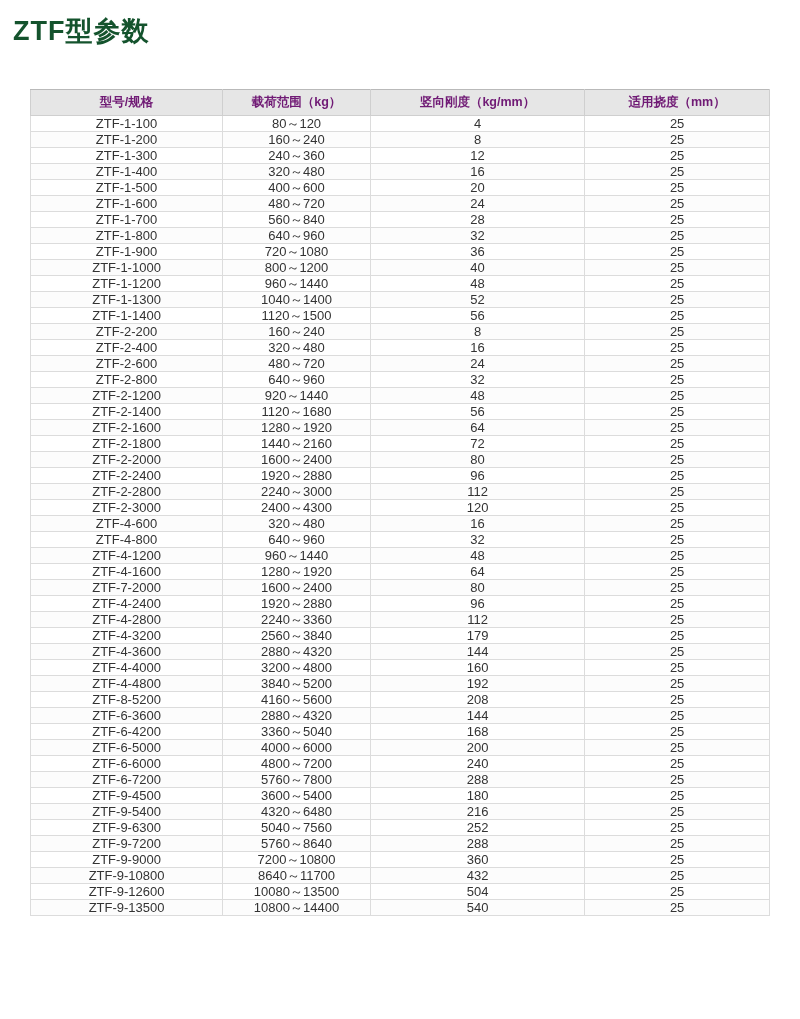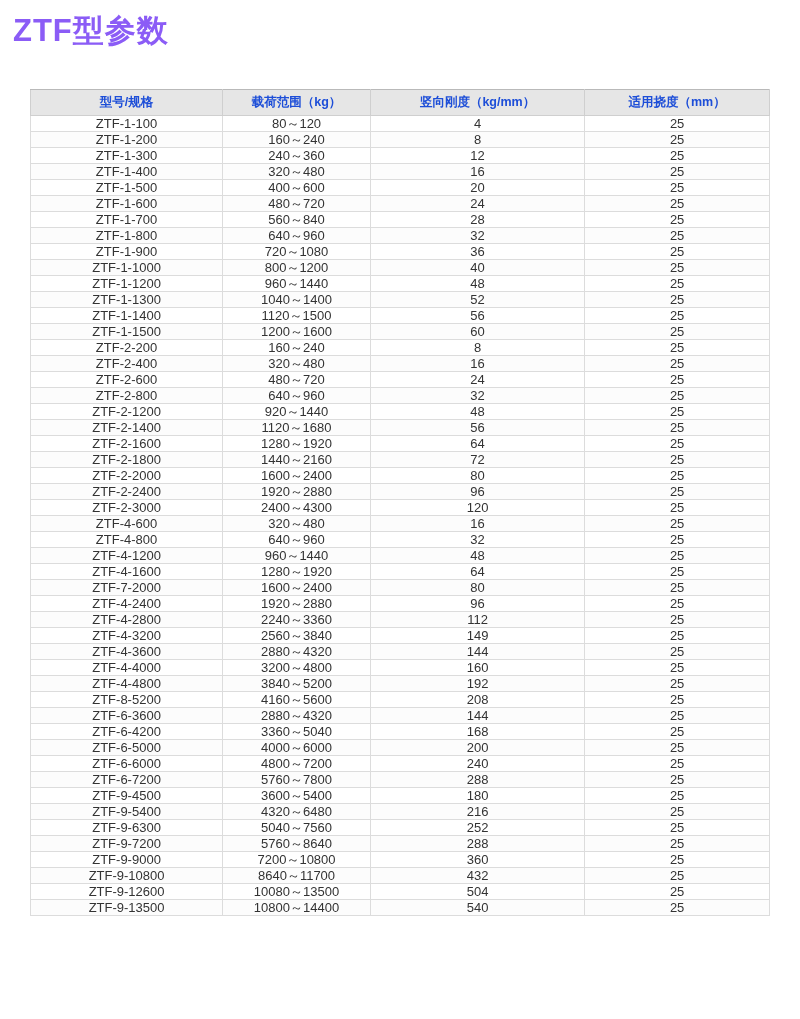--- a/index.html
+++ b/index.html
@@ -9,39 +9,39 @@
     font-family: "Liberation Sans", "DejaVu Sans", sans-serif;
   }
   .page {
     width: 800px;
     height: 1019px;
     background: #ffffff;
     overflow: hidden;
   }
   .page-title {
     margin: 14px 0 0 13px;
-    font-size: 31px;
+    font-size: 27px;
     font-weight: bold;
-    color: #8b5cf6;
+    color: #14532d;
     letter-spacing: 1px;
     line-height: 34px;
   }
   table.param-table {
     margin: 41px 0 0 30px;
     width: 740px;
     border-collapse: collapse;
     table-layout: fixed;
     border: 1px solid #c6c6c6;
   }
   table.param-table th {
     background: #e6e6e6;
     height: 26px;
     font-size: 12.5px;
     font-weight: bold;
-    color: #1d4ed8;
+    color: #701a75;
     text-align: center;
     border: 1px solid #cfcfcf;
     border-top: 1px solid #b9b9b9;
     padding: 0;
   }
   table.param-table td {
     height: 16px;
     font-size: 13px;
     color: #333333;
     text-align: center;
@@ -151,26 +151,20 @@
           <td>52</td>
           <td>25</td>
         </tr>
         <tr>
           <td>ZTF-1-1400</td>
           <td>1120～1500</td>
           <td>56</td>
           <td>25</td>
         </tr>
         <tr>
-          <td>ZTF-1-1500</td>
-          <td>1200～1600</td>
-          <td>60</td>
-          <td>25</td>
-        </tr>
-        <tr>
           <td>ZTF-2-200</td>
           <td>160～240</td>
           <td>8</td>
           <td>25</td>
         </tr>
         <tr>
           <td>ZTF-2-400</td>
           <td>320～480</td>
           <td>16</td>
           <td>25</td>
@@ -217,20 +211,26 @@
           <td>80</td>
           <td>25</td>
         </tr>
         <tr>
           <td>ZTF-2-2400</td>
           <td>1920～2880</td>
           <td>96</td>
           <td>25</td>
         </tr>
         <tr>
+          <td>ZTF-2-2800</td>
+          <td>2240～3000</td>
+          <td>112</td>
+          <td>25</td>
+        </tr>
+        <tr>
           <td>ZTF-2-3000</td>
           <td>2400～4300</td>
           <td>120</td>
           <td>25</td>
         </tr>
         <tr>
           <td>ZTF-4-600</td>
           <td>320～480</td>
           <td>16</td>
           <td>25</td>
@@ -267,21 +267,21 @@
         </tr>
         <tr>
           <td>ZTF-4-2800</td>
           <td>2240～3360</td>
           <td>112</td>
           <td>25</td>
         </tr>
         <tr>
           <td>ZTF-4-3200</td>
           <td>2560～3840</td>
-          <td>149</td>
+          <td>179</td>
           <td>25</td>
         </tr>
         <tr>
           <td>ZTF-4-3600</td>
           <td>2880～4320</td>
           <td>144</td>
           <td>25</td>
         </tr>
         <tr>
           <td>ZTF-4-4000</td>

